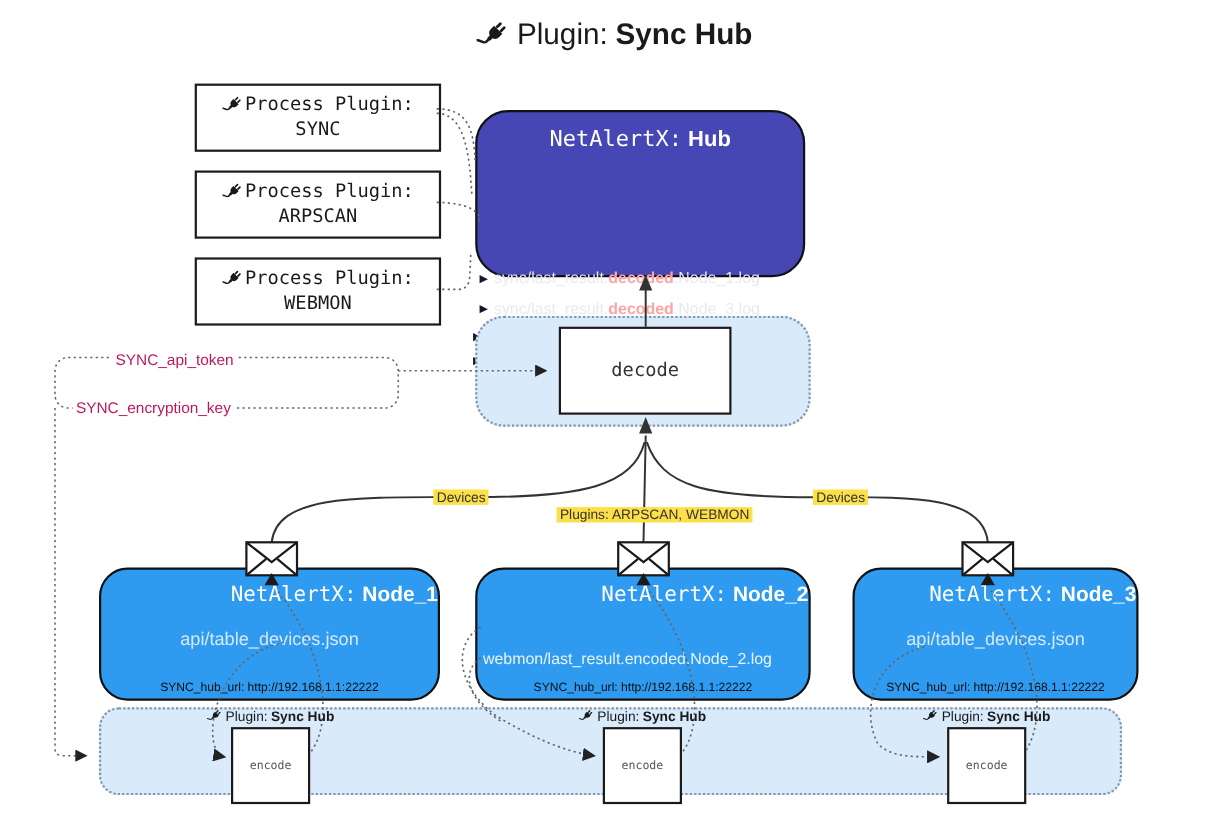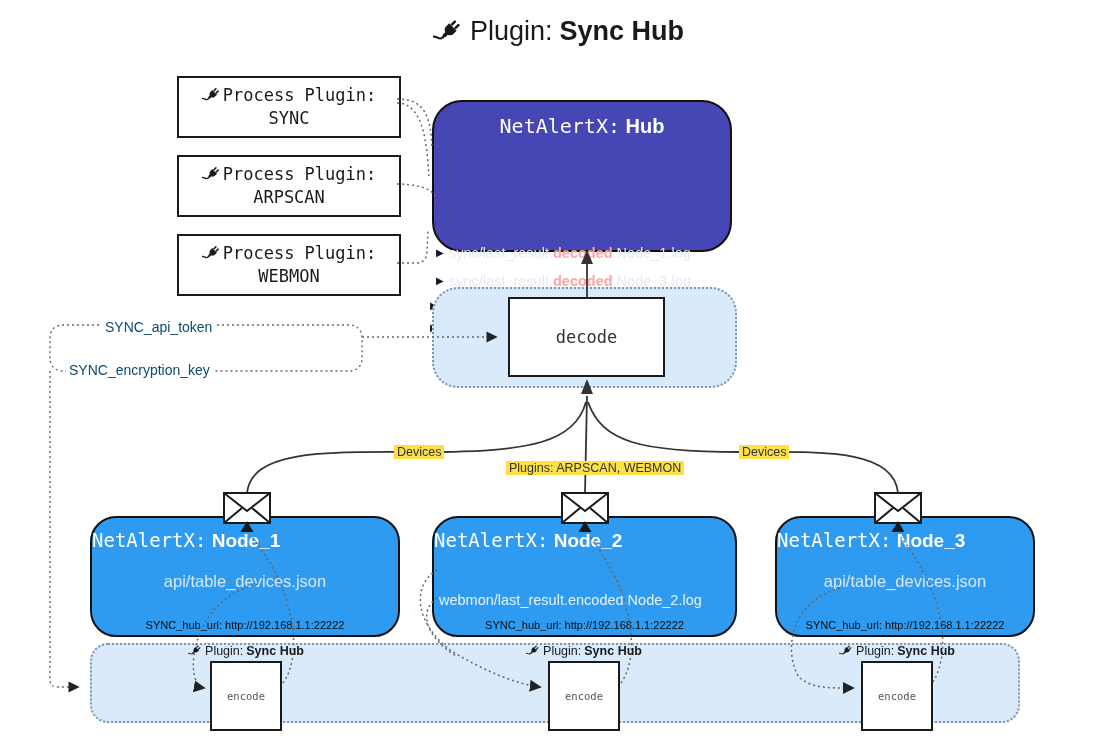--- a/index.html
+++ b/index.html
@@ -27,25 +27,25 @@
   .hub-file .tri{position:absolute;font-size:10px;color:#15152a;top:2px;}
   .hf1{top:143px}.hf2{top:171px}.hf3{top:196px}.hf4{top:218px}
   .hf1 .tri,.hf2 .tri{left:2px}.hf3 .tri,.hf4 .tri{left:-4px}
   
   .decode-wrap{left:432px;top:287px;width:305px;height:101px;background:#d9eafb;
                border:2px dotted #7e95ad;border-radius:26px;z-index:1;box-sizing:border-box;}
   .decode-box{left:508px;top:297px;width:157px;height:80px;background:#fff;border:2px solid #1a1a1a;
               display:flex;align-items:center;justify-content:center;
               font-family:"DejaVu Sans Mono","Liberation Mono",monospace;font-size:17px;color:#333;z-index:1;box-sizing:border-box;}
   
-  .wlabel{background:#fff;padding:0 3px;font-size:14px;color:#0c4a6e;z-index:3;white-space:nowrap;}
+  .wlabel{background:#fff;padding:0 3px;font-size:14px;color:#be185d;z-index:3;white-space:nowrap;}
   .elabel{background:#fde047;padding:0 3px;font-size:12.5px;color:#333;z-index:3;white-space:nowrap;}
   
   .node{background:#2e9af0;border:2px solid #111;border-radius:26px;z-index:1;box-sizing:border-box;}
-  .node-title{position:absolute;left:0;right:0;top:11px;text-align:left;color:#fff;font-size:19px;white-space:nowrap;}
+  .node-title{position:absolute;left:0;right:0;top:11px;text-align:right;color:#fff;font-size:19px;white-space:nowrap;}
   .node-title .mono{font-family:"DejaVu Sans Mono","Liberation Mono",monospace;}
   .node-title .name{font-weight:bold;}
   .node-file-c{position:absolute;left:0;right:0;text-align:center;font-size:16.5px;color:#d5e9fb;white-space:nowrap;}
   .node-file-l{position:absolute;left:5px;right:0;font-size:14.5px;color:#e9f3fd;white-space:nowrap;}
   .node-footer{position:absolute;left:0;right:0;top:101px;text-align:center;font-size:11px;color:#0d0d0d;white-space:nowrap;}
   
   .bottom-wrap{left:90px;top:643px;width:930px;height:80px;background:#d9eafb;
                border:2px dotted #7e95ad;border-radius:18px;z-index:1;box-sizing:border-box;}
   .encode-box{background:#fff;border:2px solid #1a1a1a;display:flex;align-items:center;justify-content:center;
               font-family:"DejaVu Sans Mono","Liberation Mono",monospace;font-size:10.5px;color:#555;

